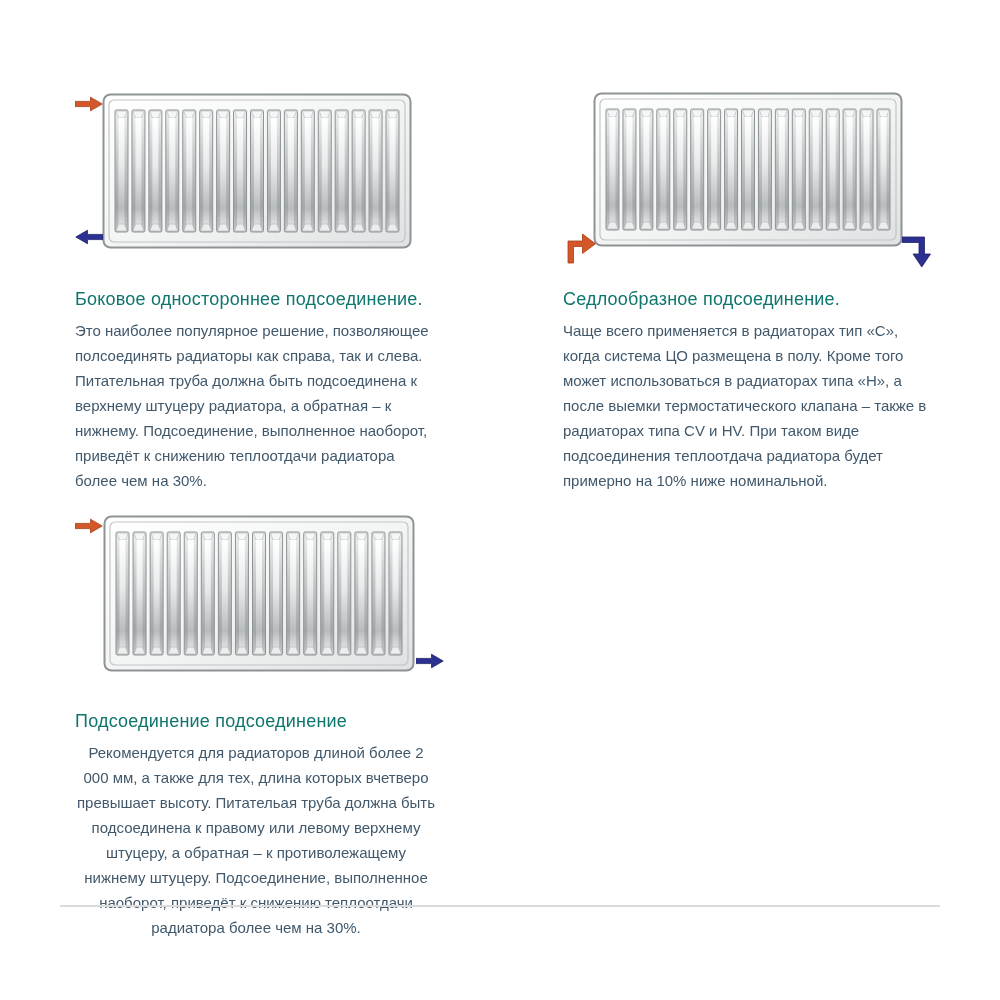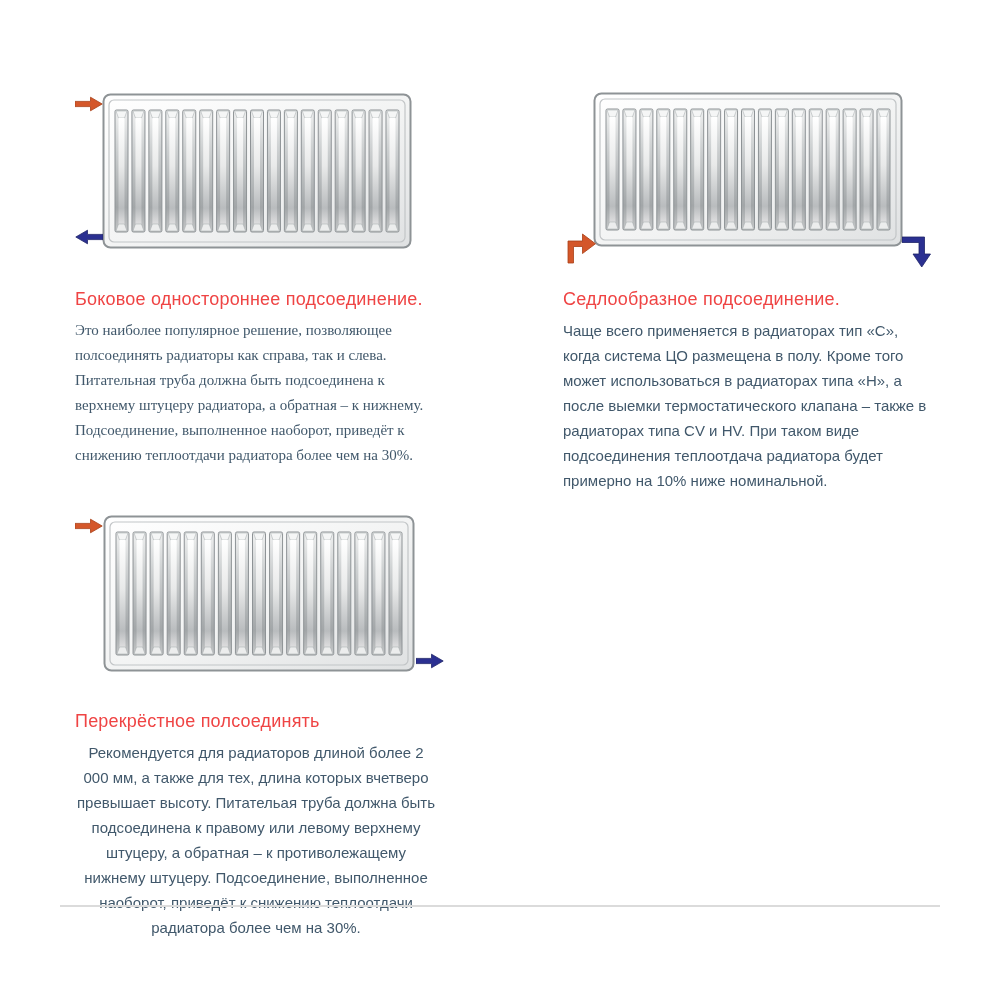--- a/index.html
+++ b/index.html
@@ -29,21 +29,21 @@
   .arrow {
     position: absolute;
     line-height: 0;
   }
   .heading {
     margin: 28px 0 8px 0;
     font-size: 18px;
     line-height: 22px;
     font-weight: 400;
     letter-spacing: 0.2px;
-    color: #ef4444;
+    color: #0f766e;
   }
   .desc {
     margin: 0;
     font-size: 15px;
     line-height: 25px;
     font-weight: 400;
     color: #41586b;
   }
   .divider {
     position: absolute;
@@ -156,21 +156,21 @@
   </svg>
         </div>
         <div class="arrow" style="left: 0px; top: 11px;"><svg width="28" height="16" viewBox="0 0 28 16" xmlns="http://www.w3.org/2000/svg">
       <path d="M0 5.4 H15.5 V1.2 L27.2 8 L15.5 14.8 V10.6 H0 Z" fill="#d4572a" stroke="#a84016" stroke-width="0.8"></path>
           </svg></div>
         <div class="arrow" style="left: 0px; top: 144px;"><svg width="28" height="16" viewBox="0 0 28 16" style="transform:scaleX(-1);" xmlns="http://www.w3.org/2000/svg">
       <path d="M0 5.4 H15.5 V1.2 L27.2 8 L15.5 14.8 V10.6 H0 Z" fill="#2b3091" stroke="#1f2568" stroke-width="0.8"></path>
           </svg></div>
       </div>
     <h2 class="heading">Боковое одностороннее подсоединение.</h2>
-    <p class="desc" style="width:362px;font-family:Liberation Serif, serif;">Это наиболее популярное решение, позволяющее полсоединять радиаторы как справа, так и слева. Питательная труба должна быть подсоединена к верхнему штуцеру радиатора, а обратная – к нижнему. Подсоединение, выполненное наоборот, приведёт к снижению теплоотдачи радиатора более чем на 30%.</p>
+    <p class="desc" style="width:362px;">Это наиболее популярное решение, позволяющее полсоединять радиаторы как справа, так и слева. Питательная труба должна быть подсоединена к верхнему штуцеру радиатора, а обратная – к нижнему. Подсоединение, выполненное наоборот, приведёт к снижению теплоотдачи радиатора более чем на 30%.</p>
   </section>
 
   <section class="block" style="left:563px; top:85px; width:372px;">
     <div class="figure" style="height:175px;">
         <div class="radiator" style="left: 30px; top: 7px; width: 310px; height: 155px;">
   <svg width="100%" height="100%" viewBox="0 0 310 155" xmlns="http://www.w3.org/2000/svg">
     <defs>
       <linearGradient id="panelG1" x1="0" y1="0" x2="1" y2="1">
         <stop offset="0" stop-color="#ffffff"></stop>
         <stop offset="0.55" stop-color="#f2f3f3"></stop>
@@ -369,19 +369,19 @@
       <polygon points="289.5,132 295.5,132 298,139 287,139" fill="#eceded" stroke="#a3a8ab" stroke-width="0.5"></polygon>
   </svg>
         </div>
         <div class="arrow" style="left: 0px; top: 13px;"><svg width="28" height="16" viewBox="0 0 28 16" xmlns="http://www.w3.org/2000/svg">
       <path d="M0 5.4 H15.5 V1.2 L27.2 8 L15.5 14.8 V10.6 H0 Z" fill="#d4572a" stroke="#a84016" stroke-width="0.8"></path>
           </svg></div>
         <div class="arrow" style="left: 341px; top: 148px;"><svg width="28" height="16" viewBox="0 0 28 16" xmlns="http://www.w3.org/2000/svg">
       <path d="M0 5.4 H15.5 V1.2 L27.2 8 L15.5 14.8 V10.6 H0 Z" fill="#2b3091" stroke="#1f2568" stroke-width="0.8"></path>
           </svg></div>
       </div>
-    <h2 class="heading">Перекрёстное полсоединять</h2>
+    <h2 class="heading">Подсоединение подсоединение</h2>
     <p class="desc" style="width:362px;text-align:center;">Рекомендуется для радиаторов длиной более 2 000 мм, а также для тех, длина которых вчетверо превышает высоту. Питательая труба должна быть подсоединена к правому или левому верхнему штуцеру, а обратная – к противолежащему нижнему штуцеру. Подсоединение, выполненное наоборот, приведёт к снижению теплоотдачи радиатора более чем на 30%.</p>
   </section>
 
   <div class="divider"></div>
 
 </div>
 
 </body></html>

